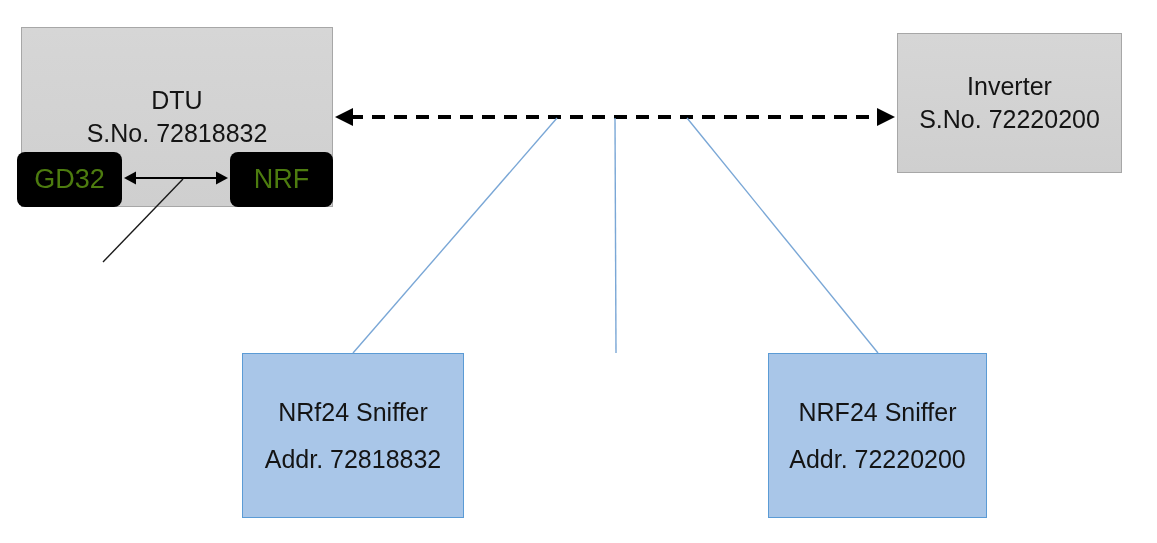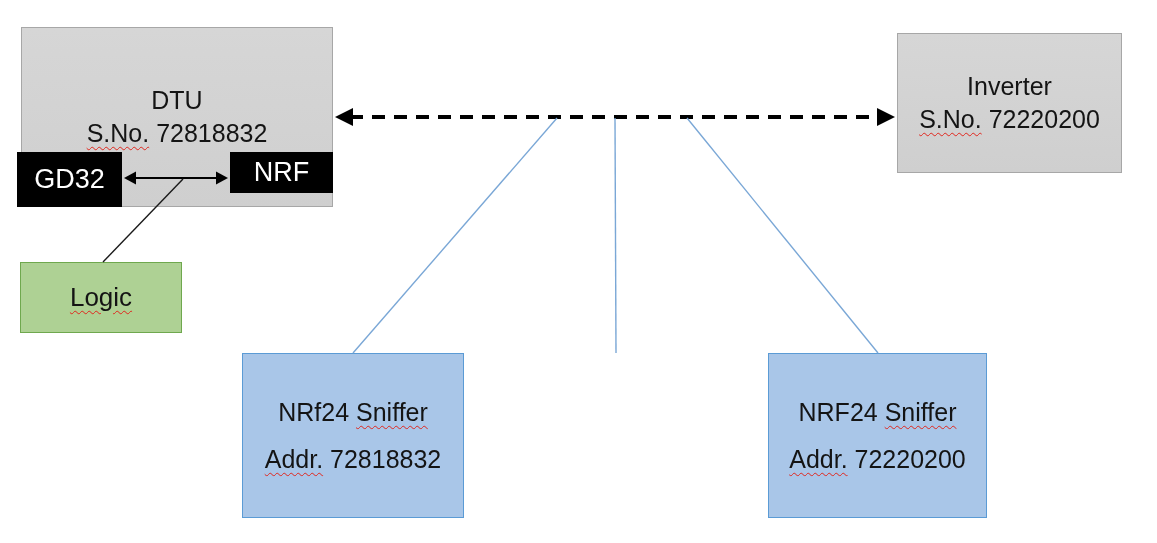--- a/index.html
+++ b/index.html
@@ -1,29 +1,29 @@
 <!DOCTYPE html>
 <html><head>
 <meta charset="utf-8">
 <style>
   html,body{margin:0;padding:0;background:#fff;}
   .canvas{position:relative;width:1157px;height:543px;background:#ffffff;overflow:hidden;
           font-family:"Liberation Sans",sans-serif;color:#141414;padding-left:8px;}
   .box{position:absolute;display:flex;flex-direction:column;align-items:center;justify-content:center;
        text-align:center;box-sizing:border-box;}
   .gray{background:linear-gradient(180deg,#d6d6d6 0%,#cfcfcf 100%);border:1.5px solid #a7a7a7;}
-  .black{background:#000000;color:#ffffff;}
+  .black{background:#000000;color:#4d7c0f;border-radius:8px;}
   .green{background:#aed194;border:1.6px solid #6fa84e;}
   .blue{background:#a9c6e8;border:1.6px solid #5b9bd5;gap:10px;}
   .orange{background:#f6b39a;border:1.6px solid #e8813c;}
-  .wavy{text-decoration:underline;text-decoration-style:wavy;text-decoration-color:#e0261d;
+  .wavy{text-decoration-style:wavy;text-decoration-color:#e0261d;
         text-decoration-thickness:1px;text-underline-offset:4px;}
   .dtu{left:21px;top:27px;width:312px;height:180px;font-size:25px;line-height:33px;}
   .gd32{left:17px;top:152px;width:105px;height:55px;font-size:27px;}
-  .nrfchip{left:230px;top:152px;width:103px;height:41px;font-size:27px;}
+  .nrfchip{left:230px;top:152px;width:103px;height:55px;font-size:27px;}
   .logic{left:20px;top:262px;width:162px;height:71px;font-size:26px;}
   .inverter{left:897px;top:33px;width:225px;height:140px;font-size:25px;line-height:33px;}
   .sniffer1{left:242px;top:353px;width:222px;height:165px;font-size:25px;line-height:37px;}
   .hackrf{left:503px;top:353px;width:224px;height:165px;}
   .sniffer2{left:768px;top:353px;width:219px;height:165px;font-size:25px;line-height:37px;}
   .hackrf .title{font-size:23px;line-height:30px;}
   .hackrf .sub{font-size:17px;line-height:23px;}
   .overlay{position:absolute;left:0;top:0;z-index:5;pointer-events:none;}
 </style>
 </head>
@@ -37,23 +37,20 @@
   </div>
 
   <div class="box black gd32">
     <div>GD32</div>
   </div>
 
   <div class="box black nrfchip">
     <div>NRF</div>
   </div>
 
-  <div class="box green logic">
-    <div class="wavy">Logic</div>
-  </div>
 
   <div class="box gray inverter">
     <div>Inverter</div>
     <div><span class="wavy">S.No.</span> <span>72220200</span></div>
   </div>
 
   <div class="box blue sniffer1">
     <div><span>NRf24</span> <span class="wavy">Sniffer</span></div>
     <div><span class="wavy">Addr.</span> <span>72818832</span></div>
   </div>

